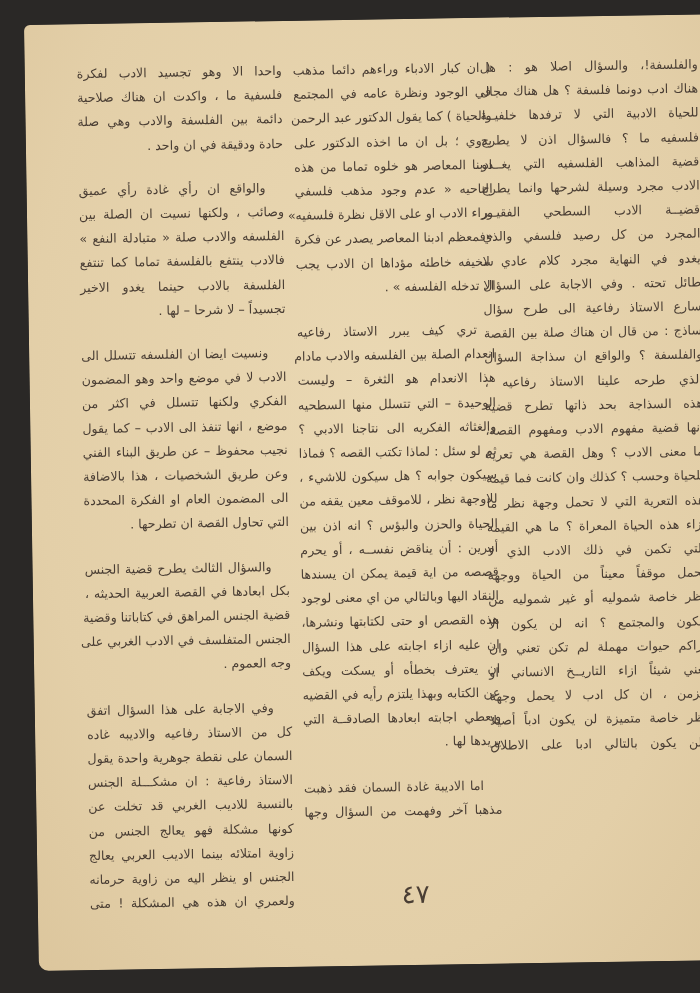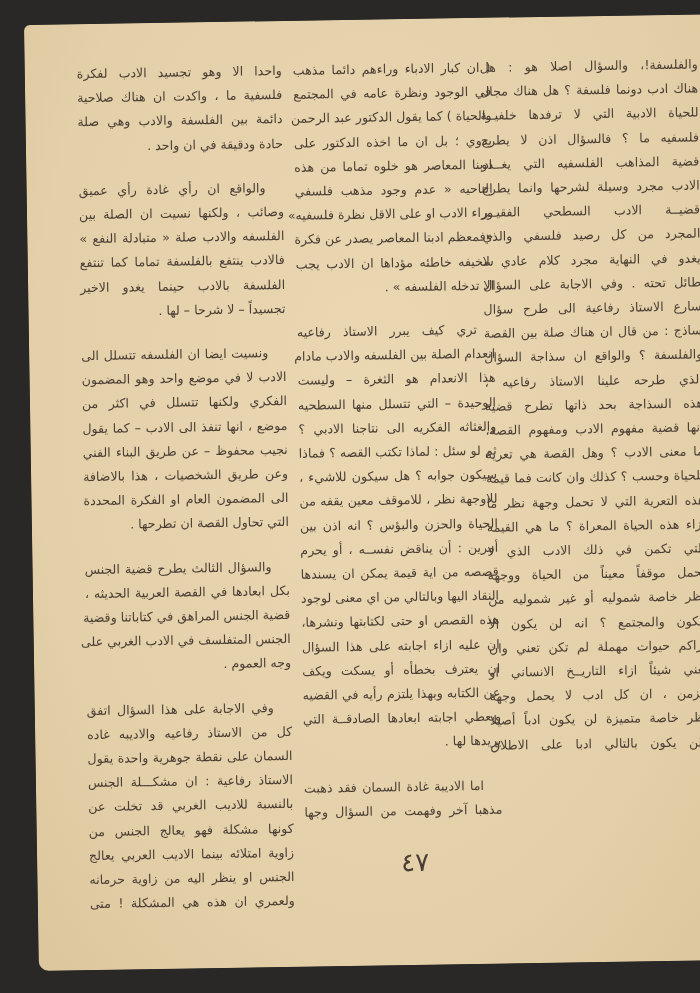--- a/index.html
+++ b/index.html
@@ -31,21 +31,21 @@
   }
   .col-right { left: 455px; width: 218px; }
   .col-mid   { left: 268px; width: 198px; }
   .col-left  { left: 52px;  width: 205px; }
   .line { display: block; white-space: nowrap; text-align: justify; text-align-last: justify; }
   .line.last { text-align-last: right; }
   .para { margin: 0 0 20px 0; }
   .indent { padding-right: 18px; }
   .page-number {
     position: absolute;
-    left: 348px; top: 828px;
+    left: 348px; top: 860px;
     width: 60px; text-align: center;
     font-size: 26px; color: #4a3e34;
     font-family: "DejaVu Sans", sans-serif;
   }
 </style>
 </head>
 <body>
 
 <div class="page">
 

